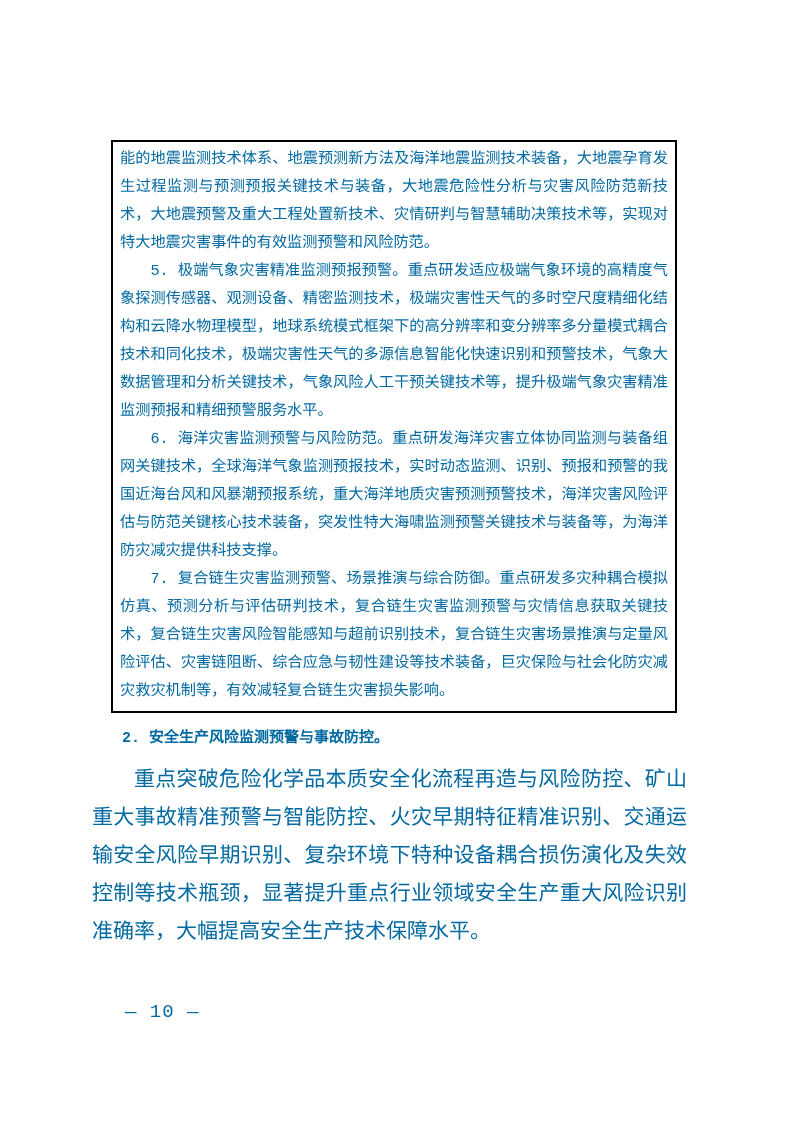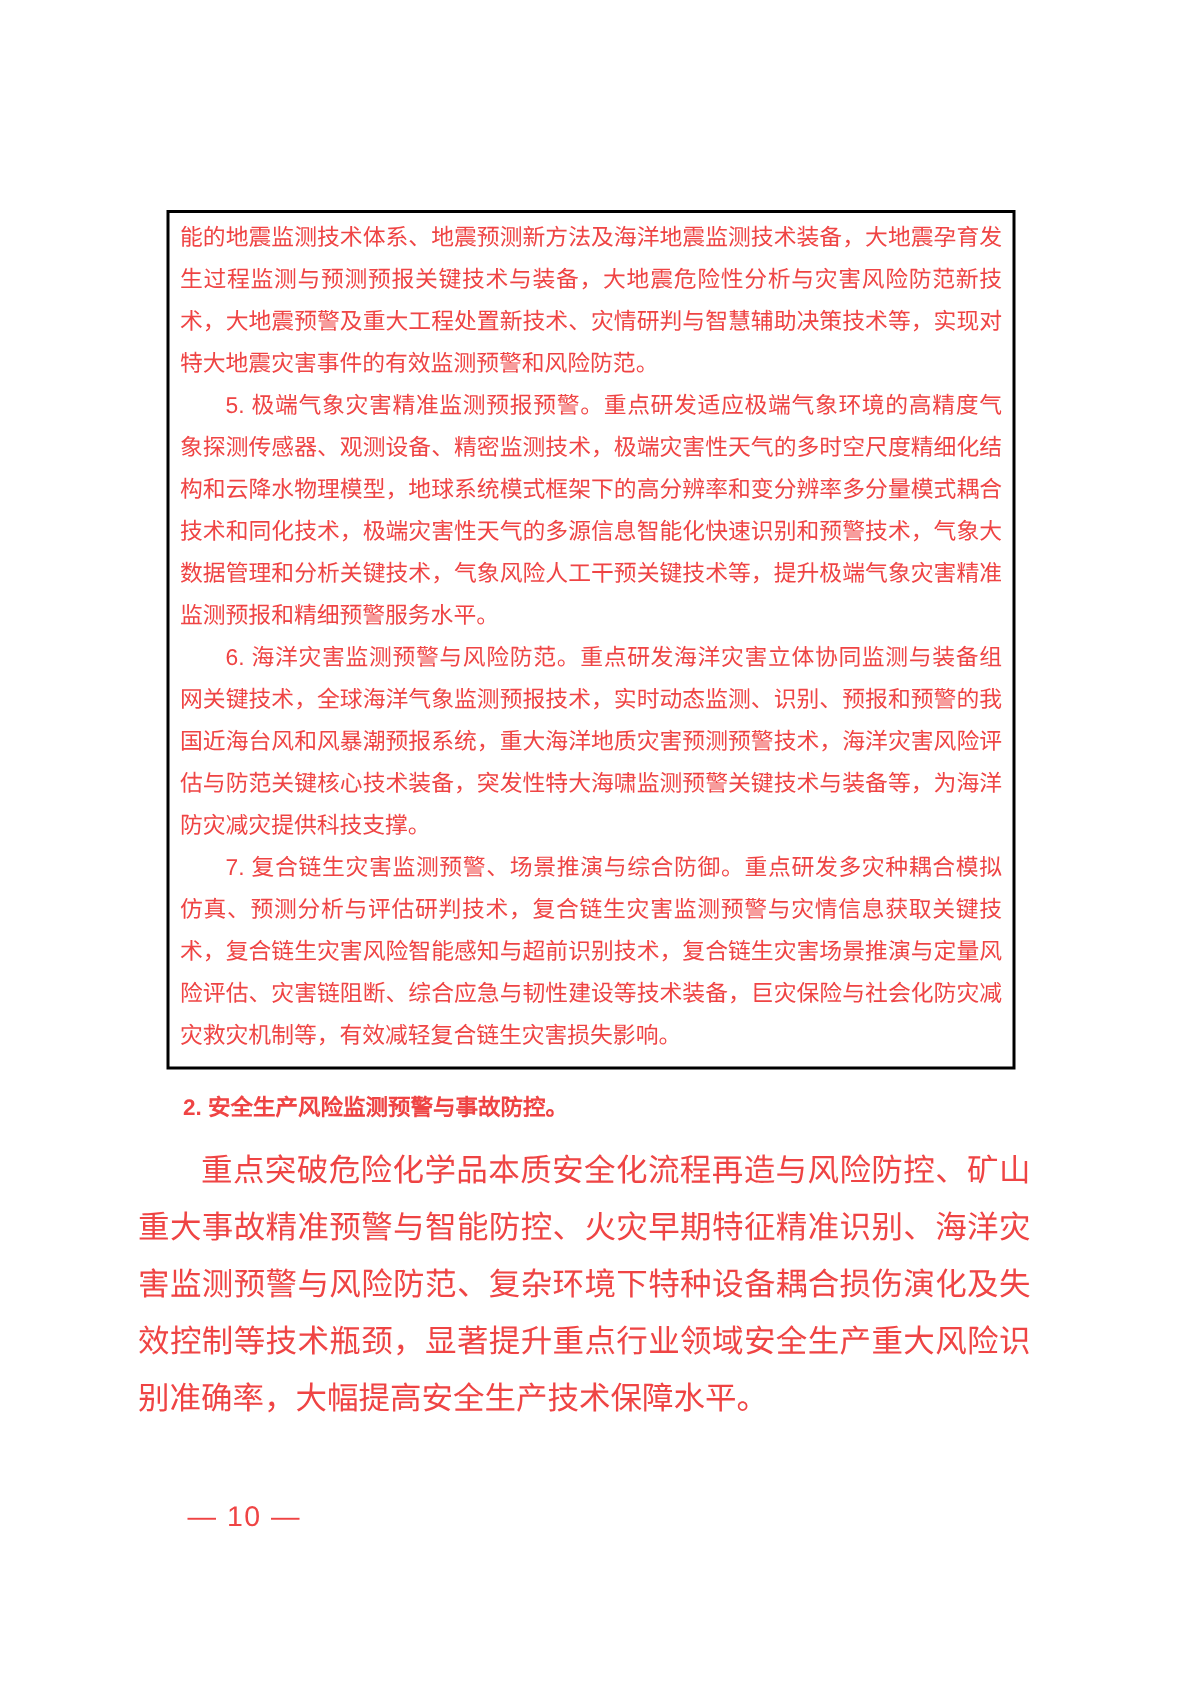--- a/index.html
+++ b/index.html
@@ -2,22 +2,22 @@
 <html lang="zh-CN"><head>
 <meta charset="utf-8">
 <style>
   * { margin: 0; padding: 0; box-sizing: content-box; }
   html, body { background: #ffffff; }
   .page {
     position: relative;
     width: 793px;
     height: 1122px;
     background: #ffffff;
-    color: #ef4444;
-    font-family: Liberation Sans, sans-serif;
+    color: #0369a1;
+    font-family: Liberation Mono, monospace;
     overflow: hidden;
   }
   .boxed-block {
     position: absolute;
     left: 111px;
     top: 140px;
     width: 548px;
     border: 2px solid #000000;
     padding: 3px 7px 6px 7px;
     background: #ffffff;
@@ -70,17 +70,17 @@
 
   <div class="boxed-block">
     <p>能的地震监测技术体系、地震预测新方法及海洋地震监测技术装备，大地震孕育发生过程监测与预测预报关键技术与装备，大地震危险性分析与灾害风险防范新技术，大地震预警及重大工程处置新技术、灾情研判与智慧辅助决策技术等，实现对特大地震灾害事件的有效监测预警和风险防范。</p>
     <p class="indented">5. 极端气象灾害精准监测预报预警。重点研发适应极端气象环境的高精度气象探测传感器、观测设备、精密监测技术，极端灾害性天气的多时空尺度精细化结构和云降水物理模型，地球系统模式框架下的高分辨率和变分辨率多分量模式耦合技术和同化技术，极端灾害性天气的多源信息智能化快速识别和预警技术，气象大数据管理和分析关键技术，气象风险人工干预关键技术等，提升极端气象灾害精准监测预报和精细预警服务水平。</p>
     <p class="indented">6. 海洋灾害监测预警与风险防范。重点研发海洋灾害立体协同监测与装备组网关键技术，全球海洋气象监测预报技术，实时动态监测、识别、预报和预警的我国近海台风和风暴潮预报系统，重大海洋地质灾害预测预警技术，海洋灾害风险评估与防范关键核心技术装备，突发性特大海啸监测预警关键技术与装备等，为海洋防灾减灾提供科技支撑。</p>
     <p class="indented">7. 复合链生灾害监测预警、场景推演与综合防御。重点研发多灾种耦合模拟仿真、预测分析与评估研判技术，复合链生灾害监测预警与灾情信息获取关键技术，复合链生灾害风险智能感知与超前识别技术，复合链生灾害场景推演与定量风险评估、灾害链阻断、综合应急与韧性建设等技术装备，巨灾保险与社会化防灾减灾救灾机制等，有效减轻复合链生灾害损失影响。</p>
   </div>
 
   <div class="section-heading">2. 安全生产风险监测预警与事故防控。</div>
 
-  <div class="section-body">重点突破危险化学品本质安全化流程再造与风险防控、矿山重大事故精准预警与智能防控、火灾早期特征精准识别、海洋灾害监测预警与风险防范、复杂环境下特种设备耦合损伤演化及失效控制等技术瓶颈，显著提升重点行业领域安全生产重大风险识别准确率，大幅提高安全生产技术保障水平。</div>
+  <div class="section-body">重点突破危险化学品本质安全化流程再造与风险防控、矿山重大事故精准预警与智能防控、火灾早期特征精准识别、交通运输安全风险早期识别、复杂环境下特种设备耦合损伤演化及失效控制等技术瓶颈，显著提升重点行业领域安全生产重大风险识别准确率，大幅提高安全生产技术保障水平。</div>
 
   <div class="page-footer">— 10 —</div>
 
 </div>
 
 </body></html>

